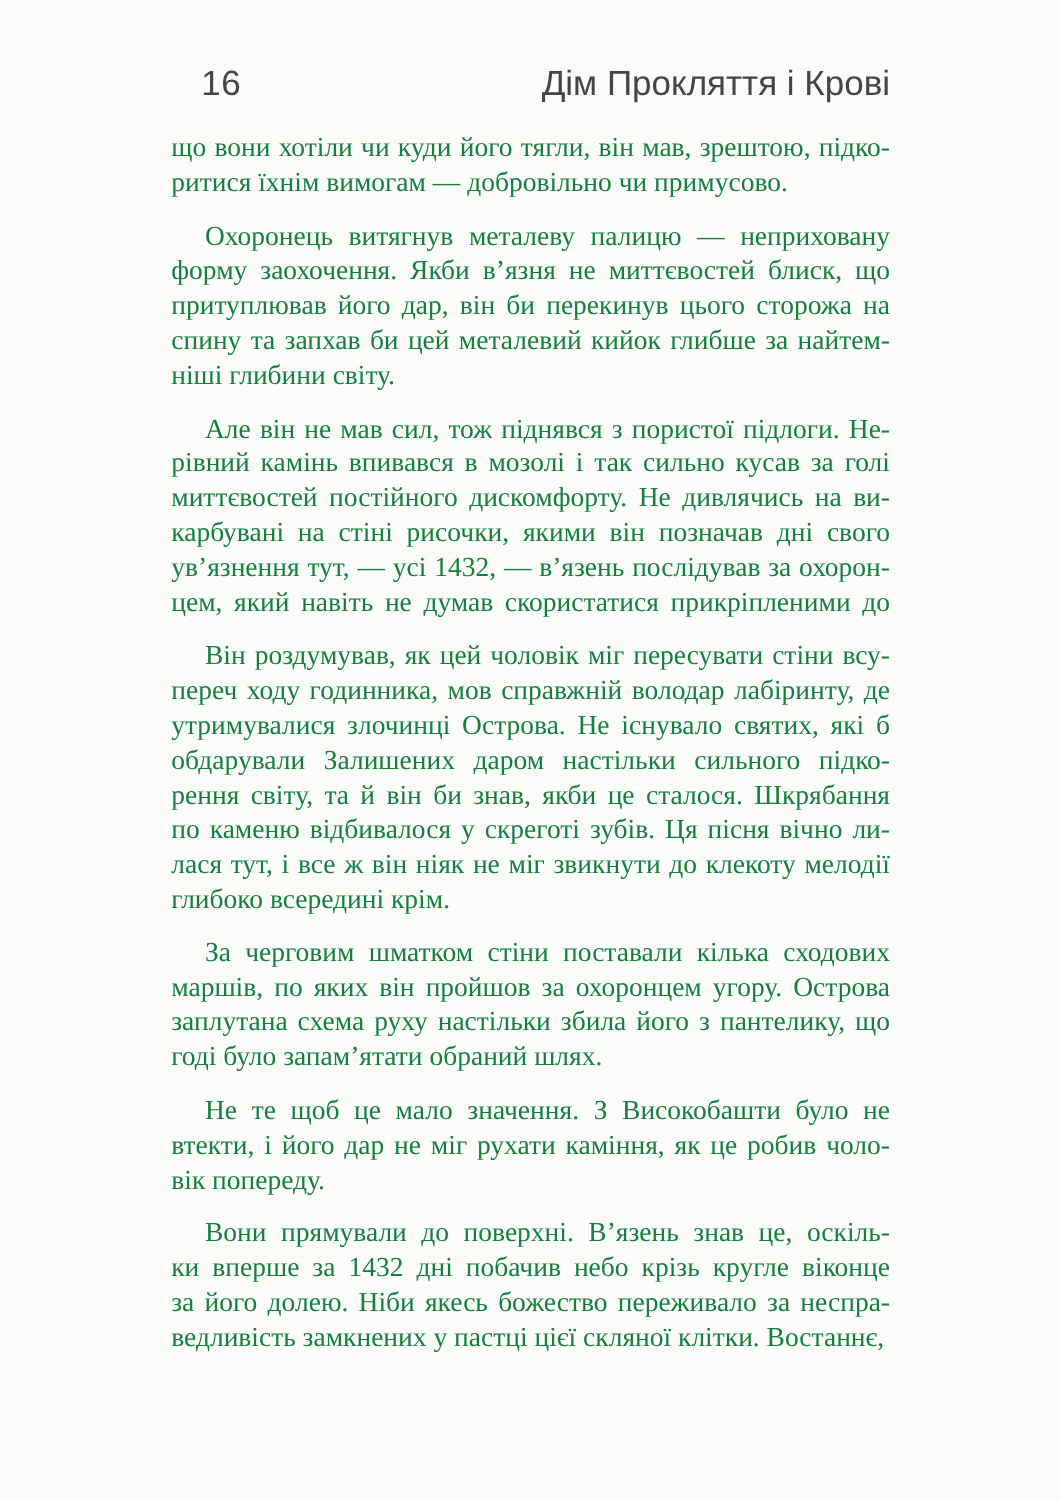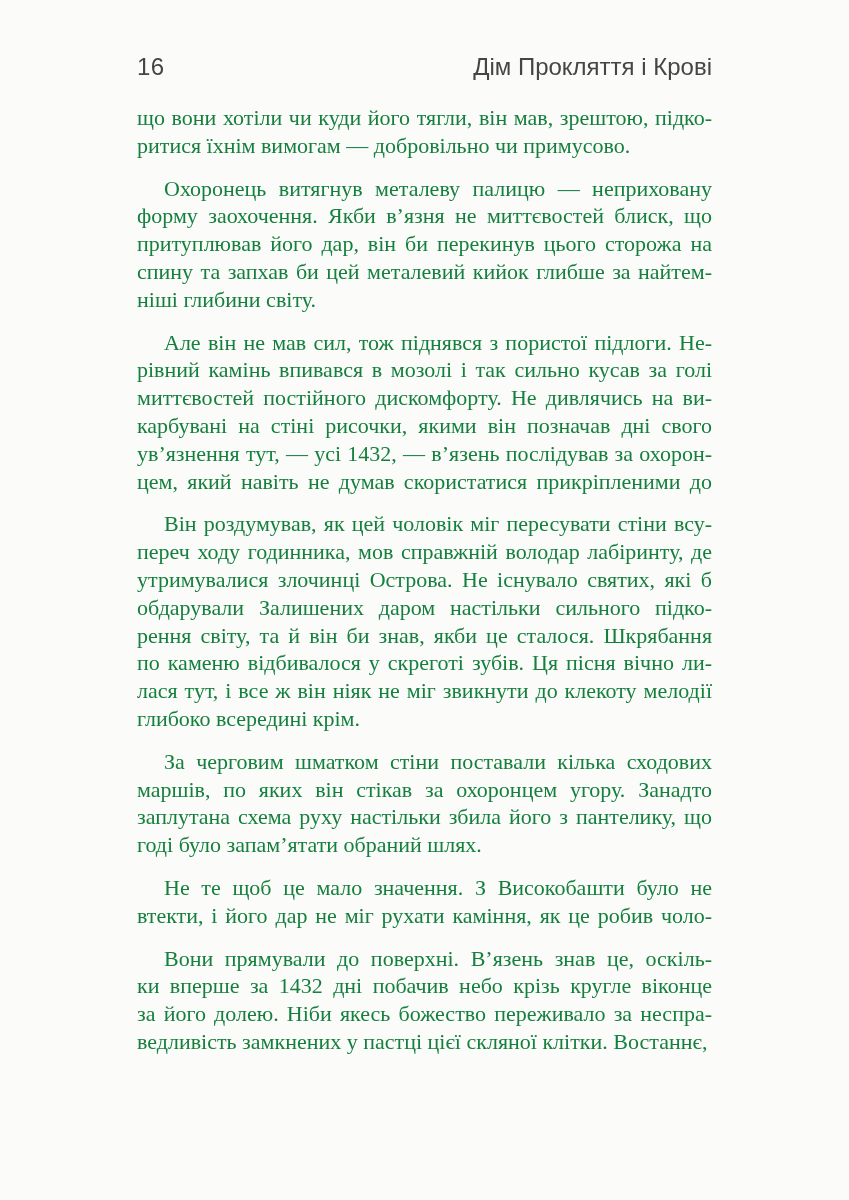--- a/index.html
+++ b/index.html
@@ -19,22 +19,23 @@
     height: 1200px;
     padding: 55px 137px 0 137px;
   }
   .running-header {
     display: flex;
     justify-content: space-between;
     align-items: center;
     height: 24px;
     line-height: 24px;
     font-family: "Liberation Sans", "DejaVu Sans", sans-serif;
-    font-size: 24px;
+    font-size: 28px;
     color: #454545;
+    margin-left: 24px;
   }
   .page-number {
     letter-spacing: 0.5px;
   }
   .running-title {
   }
   .text-block {
     margin-top: 25px;
     width: 575px;
     color: #15803d;
@@ -79,23 +80,24 @@
       <div class="line">цем, який навіть не думав скористатися прикріпленими до</div>
       <div class="line indent">Він роздумував, як цей чоловік міг пересувати стіни всу-</div>
       <div class="line">переч ходу годинника, мов справжній володар лабіринту, де</div>
       <div class="line">утримувалися злочинці Острова. Не існувало святих, які б</div>
       <div class="line">обдарували Залишених даром настільки сильного підко-</div>
       <div class="line">рення світу, та й він би знав, якби це сталося. Шкрябання</div>
       <div class="line">по каменю відбивалося у скреготі зубів. Ця пісня вічно ли-</div>
       <div class="line">лася тут, і все ж він ніяк не міг звикнути до клекоту мелодії</div>
       <div class="line last">глибоко всередині крім.</div>
       <div class="line indent">За черговим шматком стіни поставали кілька сходових</div>
-      <div class="line">маршів, по яких він стікав за охоронцем угору. Занадто</div>
+      <div class="line">маршів, по яких він пройшов за охоронцем угору. Острова</div>
       <div class="line">заплутана схема руху настільки збила його з пантелику, що</div>
       <div class="line last">годі було запам’ятати обраний шлях.</div>
       <div class="line indent">Не те щоб це мало значення. З Високобашти було не</div>
       <div class="line">втекти, і його дар не міг рухати каміння, як це робив чоло-</div>
+      <div class="line last">вік попереду.</div>
       <div class="line indent">Вони прямували до поверхні. В’язень знав це, оскіль-</div>
       <div class="line">ки вперше за 1432 дні побачив небо крізь кругле віконце</div>
       <div class="line">за його долею. Ніби якесь божество переживало за неспра-</div>
       <div class="line last">ведливість замкнених у пастці цієї скляної клітки. Востаннє,</div>
     </div>
 </div>
 
 </body></html>

